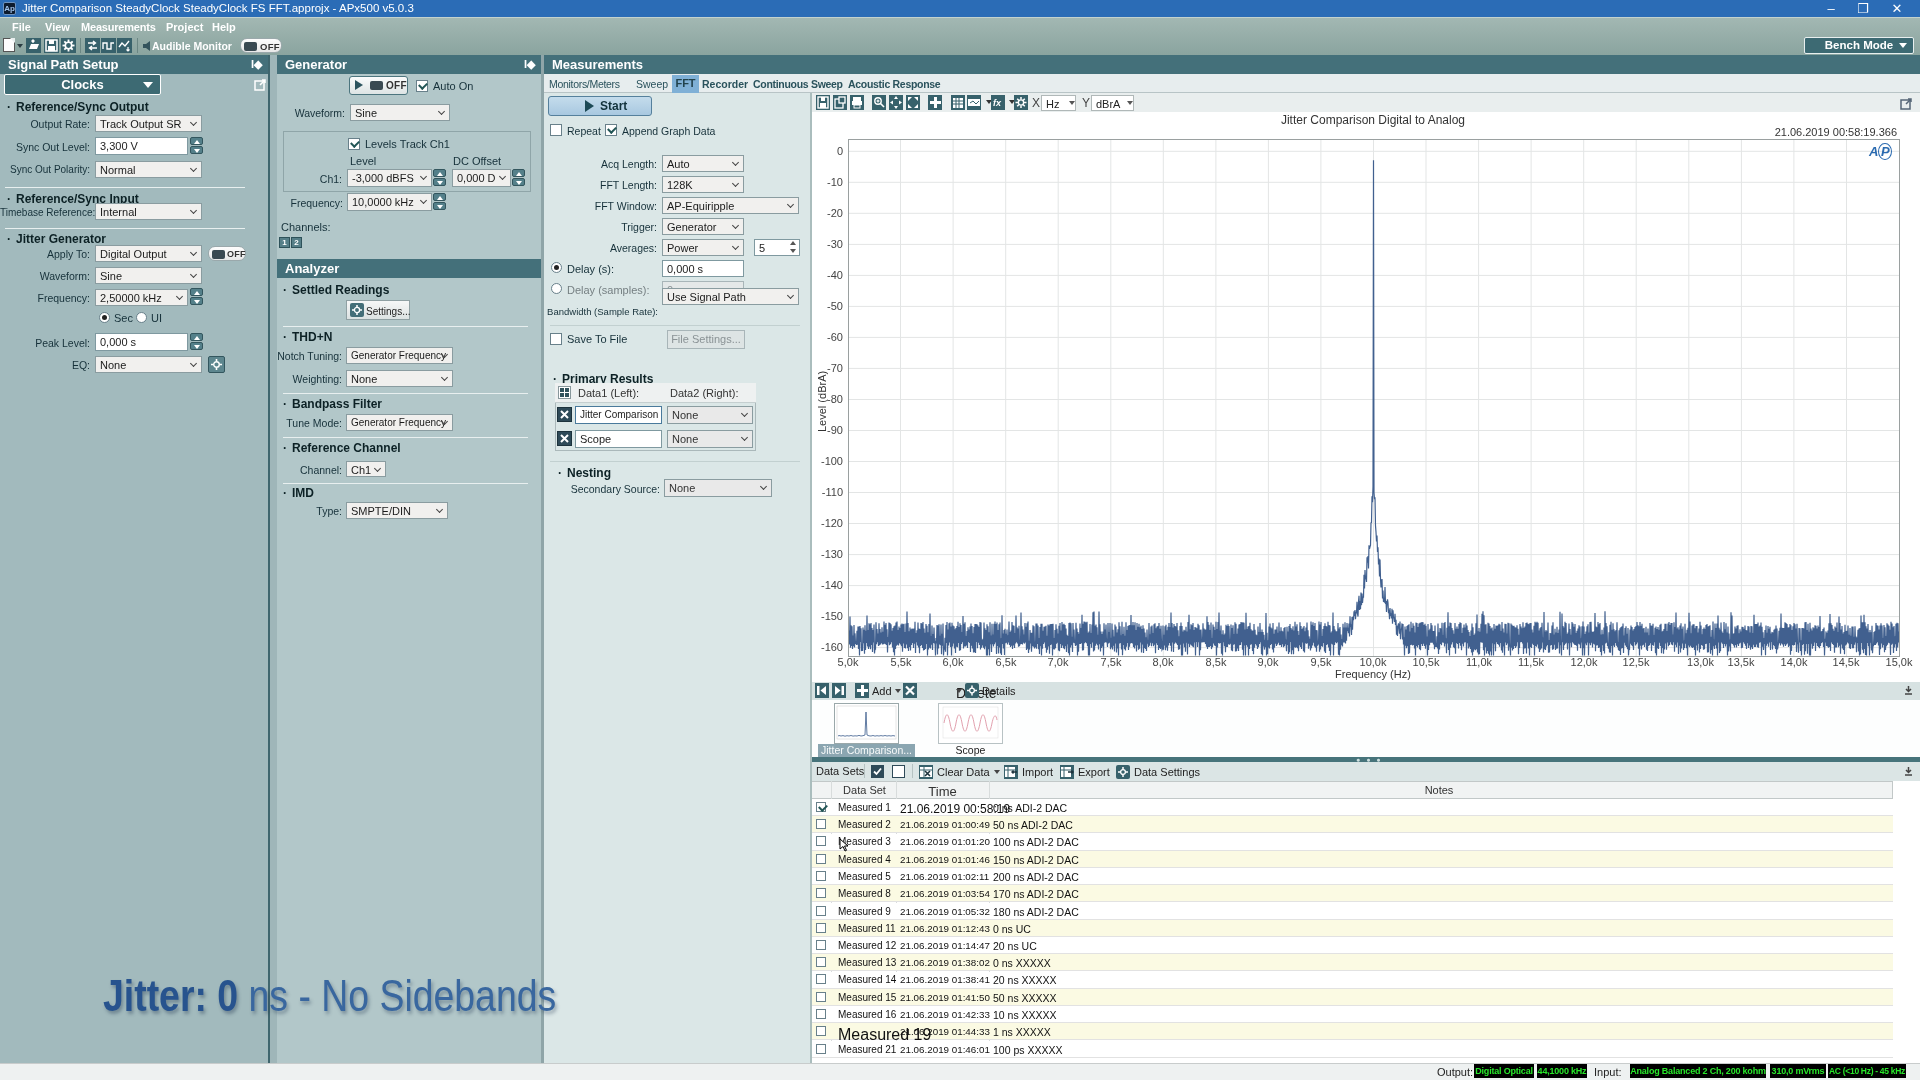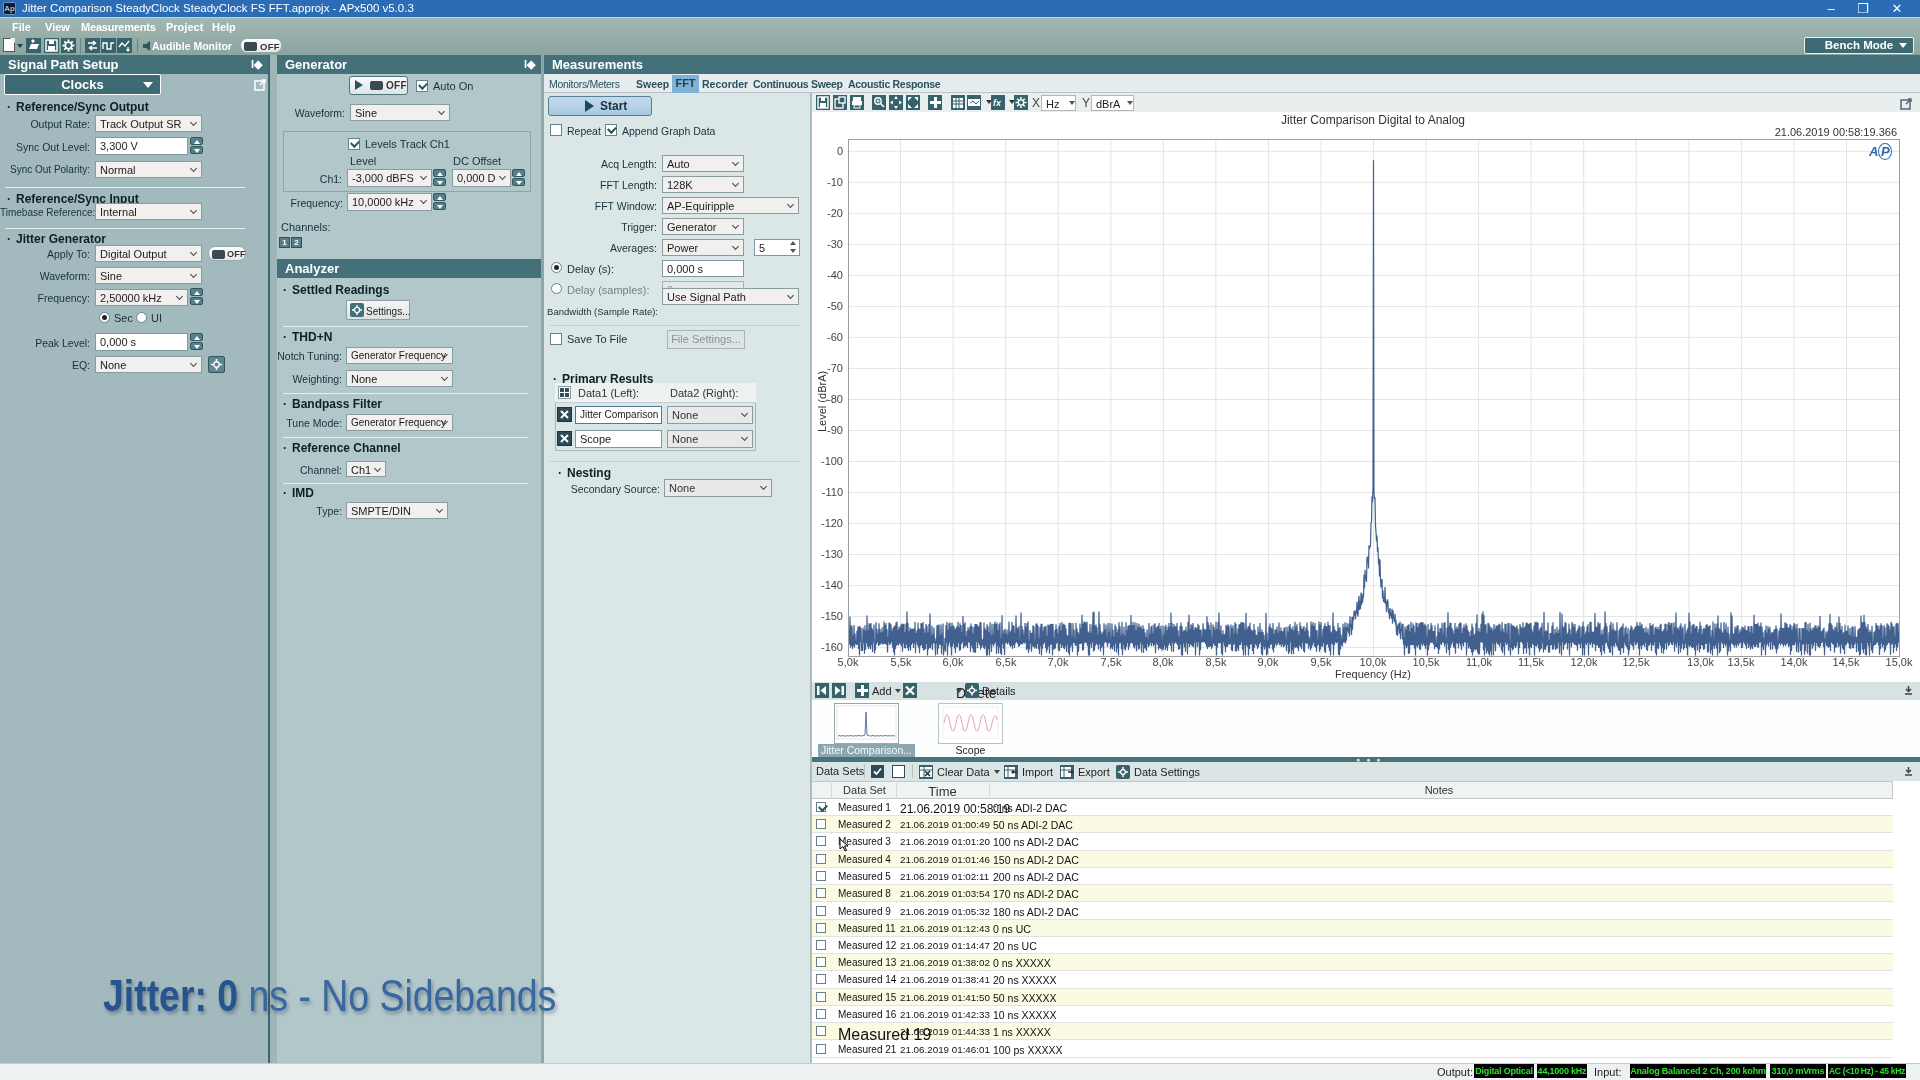--- a/index.html
+++ b/index.html
@@ -245,21 +245,21 @@
 <div class="dd" style="left:346px;top:502px;width:102px;height:17px">SMPTE/DIN<i></i></div>
 
 <div class="a" style="left:541px;top:55px;width:3px;height:1008px;background:#8fa5a8"></div>
 
 <div class="a hdr" style="left:544px;top:55px;width:1376px;height:19px">Measurements</div>
 <div class="a" style="left:544px;top:74px;width:1376px;height:19px;background:#e7edee;border-bottom:1px solid #b8c4c6"></div>
 <div class="a" style="left:544px;top:93px;width:266px;height:970px;background:#dbe7e7"></div>
 <div class="a" style="left:810px;top:93px;width:2px;height:970px;background:#aabdbd"></div>
 
 <div class="a" style="left:549px;top:78px;font-weight:normal;font-size:10.5px;letter-spacing:-0.3px;color:#2a525c">Monitors/Meters</div>
-<div class="a" style="left:636px;top:78px;font-weight:bold;font-size:10.5px;color:#2a525c">Sweep</div>
+<div class="a" style="left:636px;top:78px;font-weight:normal;font-size:10.5px;color:#2a525c">Sweep</div>
 <div class="a" style="left:672px;top:75px;width:27px;height:18px;background:#7fb0d6;font-weight:bold;font-size:11px;color:#21424c;text-align:center;line-height:17px">FFT</div>
 <div class="a" style="left:702px;top:78px;font-weight:bold;font-size:10.5px;color:#2a525c">Recorder</div>
 <div class="a" style="left:753px;top:78px;font-weight:bold;font-size:10.5px;letter-spacing:-0.3px;color:#2a525c">Continuous Sweep</div>
 <div class="a" style="left:848px;top:78px;font-weight:bold;font-size:10.5px;letter-spacing:-0.3px;color:#2a525c">Acoustic Response</div>
 
 <div class="a" style="left:548px;top:96px;width:104px;height:20px;background:linear-gradient(#c4dcec,#a8c8e0);border:1px solid #55809c;border-radius:3px"></div>
 <div class="a" style="left:585px;top:100px;border-left:9px solid #1d4a56;border-top:6px solid transparent;border-bottom:6px solid transparent"></div>
 <div class="a" style="left:600px;top:99px;font-size:12px;color:#12323c;font-weight:bold">Start</div>
 <div class="cb" style="left:550px;top:124px"></div>
 <div class="a" style="left:567px;top:125px;font-size:10.5px;color:#16313a">Repeat</div>

